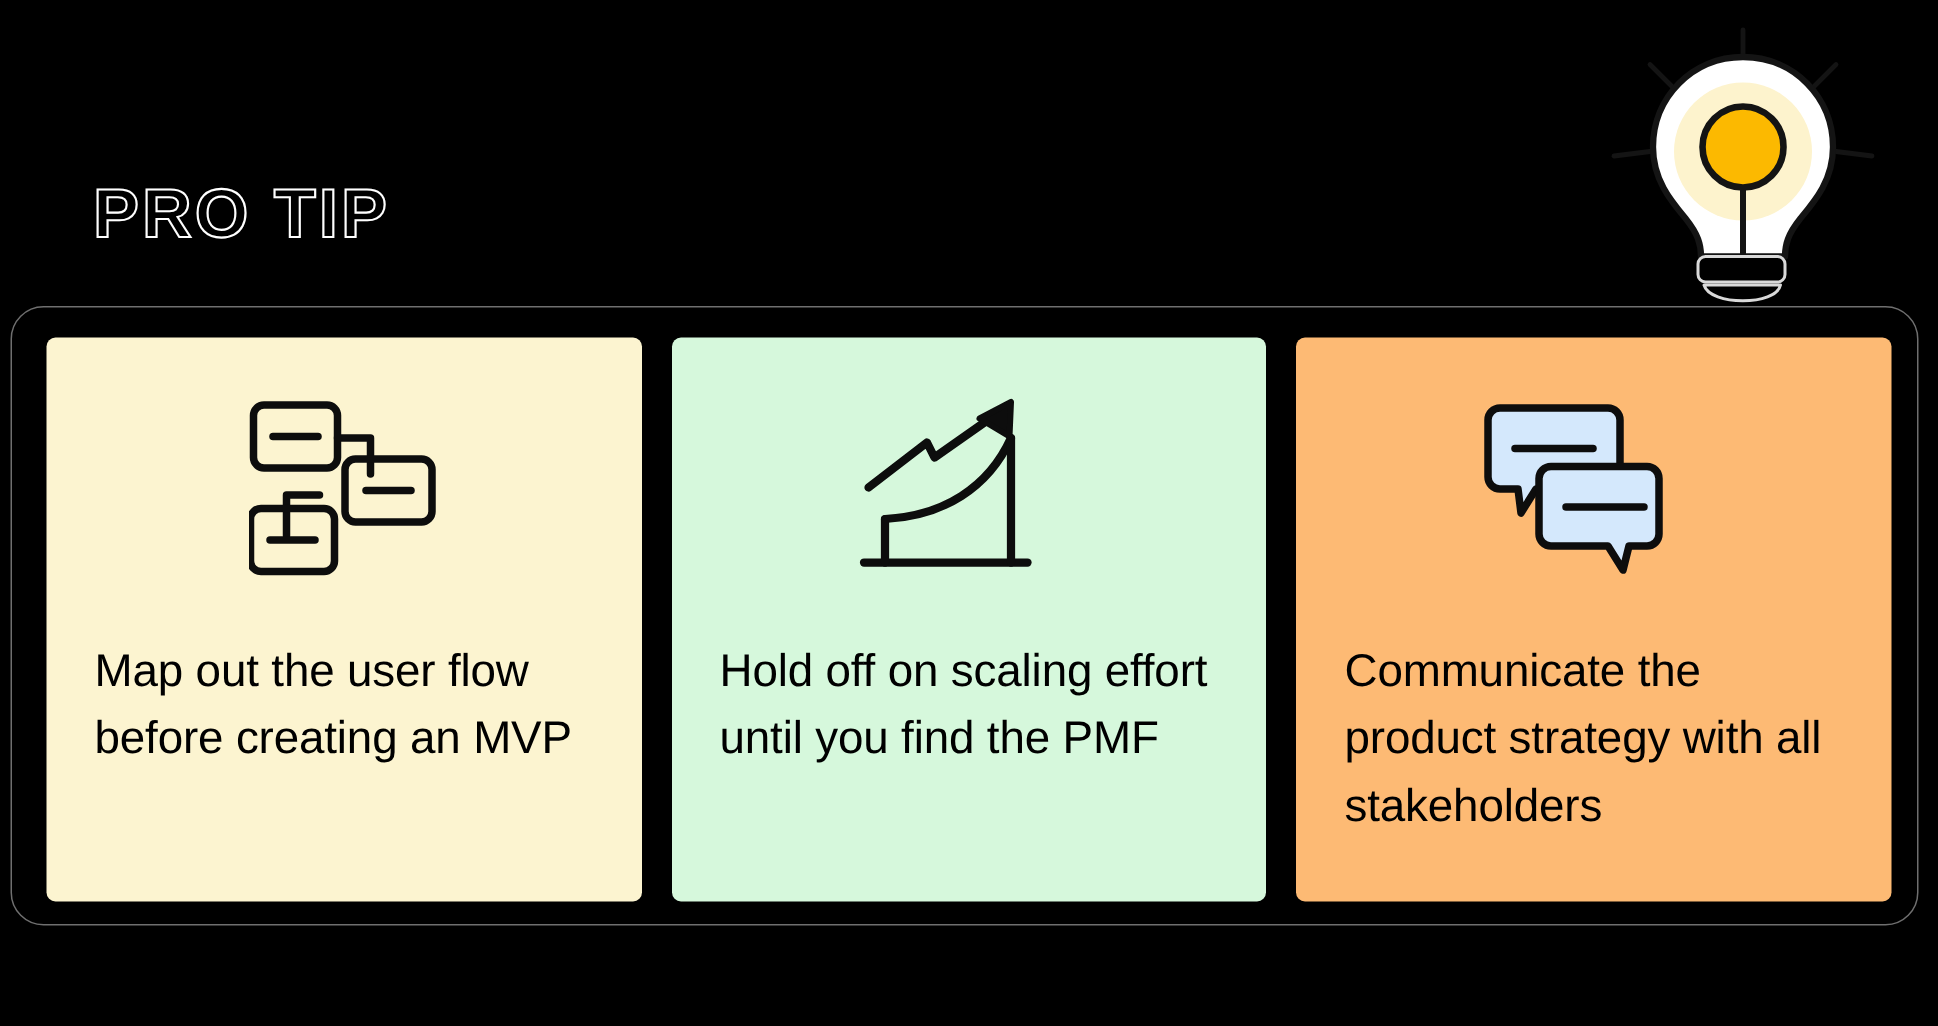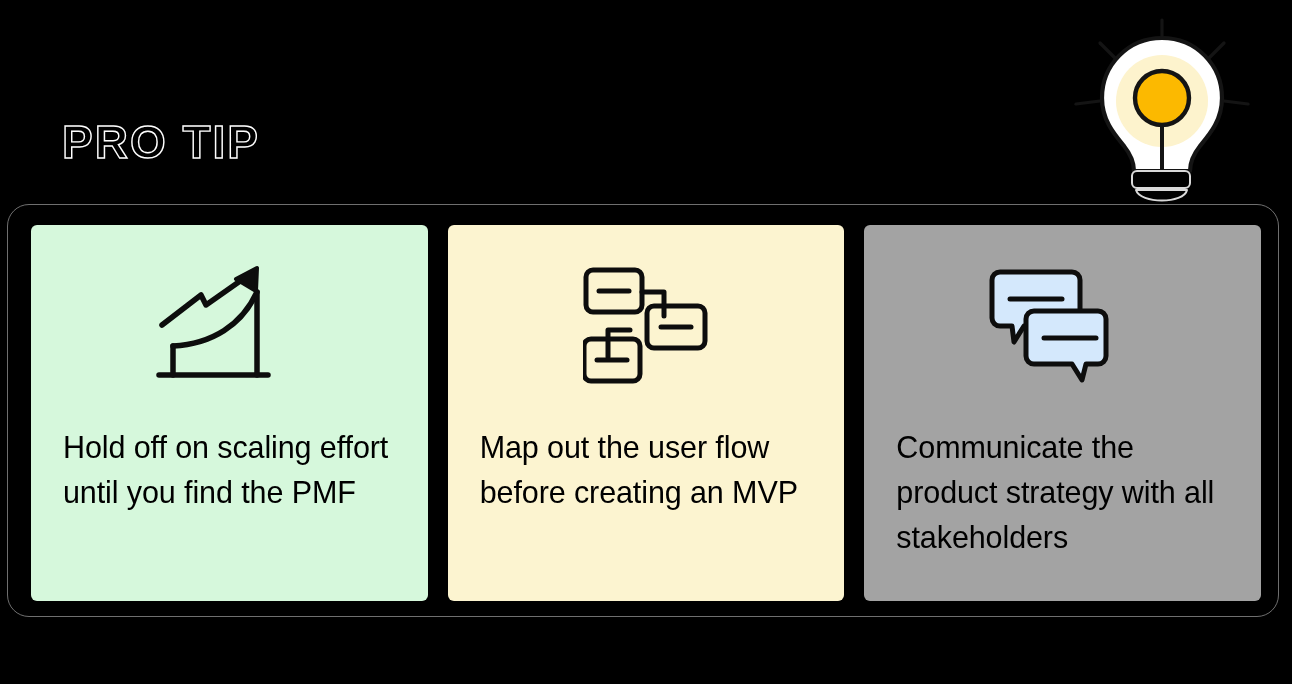--- a/index.html
+++ b/index.html
@@ -138,42 +138,20 @@
       <circle cx="98" cy="90" r="27" fill="#fcb900" stroke="#141414" stroke-width="4.4"></circle>
 
       <rect x="68" y="163" width="58" height="17" rx="5" fill="#000000" stroke="#d9d9d9" stroke-width="2"></rect>
       <path d="M72 182 C 76 196 120 196 123 182 Z" fill="#000000" stroke="#d9d9d9" stroke-width="2" stroke-linejoin="round"></path>
     </svg>
   </div>
 
   <div id="cards-container">
     <div id="cards-row">
 
-      <div class="card" id="card-growth" style="background:#d6f8dc;">
-        <div class="card-icon">
-          <svg width="126" height="120" viewBox="0 0 126 120" xmlns="http://www.w3.org/2000/svg">
-            <g fill="none" stroke="#0d0d0d" stroke-width="5.5" stroke-linecap="round" stroke-linejoin="round">
-
-              <line x1="3" y1="110" x2="112" y2="110"></line>
-
-              <line x1="17" y1="110" x2="17" y2="81"></line>
-
-              <path d="M17 81 C 56 79 86 60 101 27"></path>
-
-              <line x1="101" y1="27" x2="101" y2="110"></line>
-
-              <path d="M6 60 L 45 30 L 50 40 L 97 7"></path>
-            </g>
-
-            <path d="M101 3 L 100 26 L 80 14 Z" fill="#0d0d0d" stroke="#0d0d0d" stroke-width="4" stroke-linejoin="round"></path>
-          </svg>
-        </div>
-        <div class="card-text">Hold off on scaling effort until you find the PMF</div>
-      </div>
-
       <div class="card" id="card-flowchart" style="background:#fcf4d0;">
         <div class="card-icon">
           <svg width="128" height="118" viewBox="0 0 128 118" xmlns="http://www.w3.org/2000/svg">
             <g fill="none" stroke="#0d0d0d" stroke-width="5" stroke-linecap="round" stroke-linejoin="round">
 
               <path d="M59 26 L 81 26 L 81 50"></path>
 
               <path d="M47 64 L 25 64 L 25 91"></path>
 
               <rect x="3" y="4" width="56" height="42" rx="7"></rect>
@@ -183,21 +161,43 @@
               <line x1="78" y1="61" x2="108" y2="61"></line>
 
               <rect x="1" y="73" width="56" height="42" rx="7"></rect>
               <line x1="14" y1="94" x2="44" y2="94"></line>
             </g>
           </svg>
         </div>
         <div class="card-text">Map out the user flow before creating an MVP</div>
       </div>
 
-      <div class="card" id="card-comms" style="background:#a3a3a3;">
+      <div class="card" id="card-growth" style="background:#d6f8dc;">
+        <div class="card-icon">
+          <svg width="126" height="120" viewBox="0 0 126 120" xmlns="http://www.w3.org/2000/svg">
+            <g fill="none" stroke="#0d0d0d" stroke-width="5.5" stroke-linecap="round" stroke-linejoin="round">
+
+              <line x1="3" y1="110" x2="112" y2="110"></line>
+
+              <line x1="17" y1="110" x2="17" y2="81"></line>
+
+              <path d="M17 81 C 56 79 86 60 101 27"></path>
+
+              <line x1="101" y1="27" x2="101" y2="110"></line>
+
+              <path d="M6 60 L 45 30 L 50 40 L 97 7"></path>
+            </g>
+
+            <path d="M101 3 L 100 26 L 80 14 Z" fill="#0d0d0d" stroke="#0d0d0d" stroke-width="4" stroke-linejoin="round"></path>
+          </svg>
+        </div>
+        <div class="card-text">Hold off on scaling effort until you find the PMF</div>
+      </div>
+
+      <div class="card" id="card-comms" style="background:#fdba74;">
         <div class="card-icon">
           <svg width="126" height="118" viewBox="0 0 126 118" xmlns="http://www.w3.org/2000/svg">
             <g fill="#d4e8fc" stroke="#0d0d0d" stroke-width="5" stroke-linecap="round" stroke-linejoin="round">
 
               <path d="M14 6 H 86 A 8 8 0 0 1 94 14 V 52 A 8 8 0 0 1 86 60
                        H 38 L 28 76 L 26 60 H 14 A 8 8 0 0 1 6 52 V 14 A 8 8 0 0 1 14 6 Z"></path>
               <line x1="24" y1="33" x2="76" y2="33"></line>
 
               <path d="M48 45 H 112 A 8 8 0 0 1 120 53 V 90 A 8 8 0 0 1 112 98
                        H 100 L 96 114 L 86 98 H 48 A 8 8 0 0 1 40 90 V 53 A 8 8 0 0 1 48 45 Z"></path>

